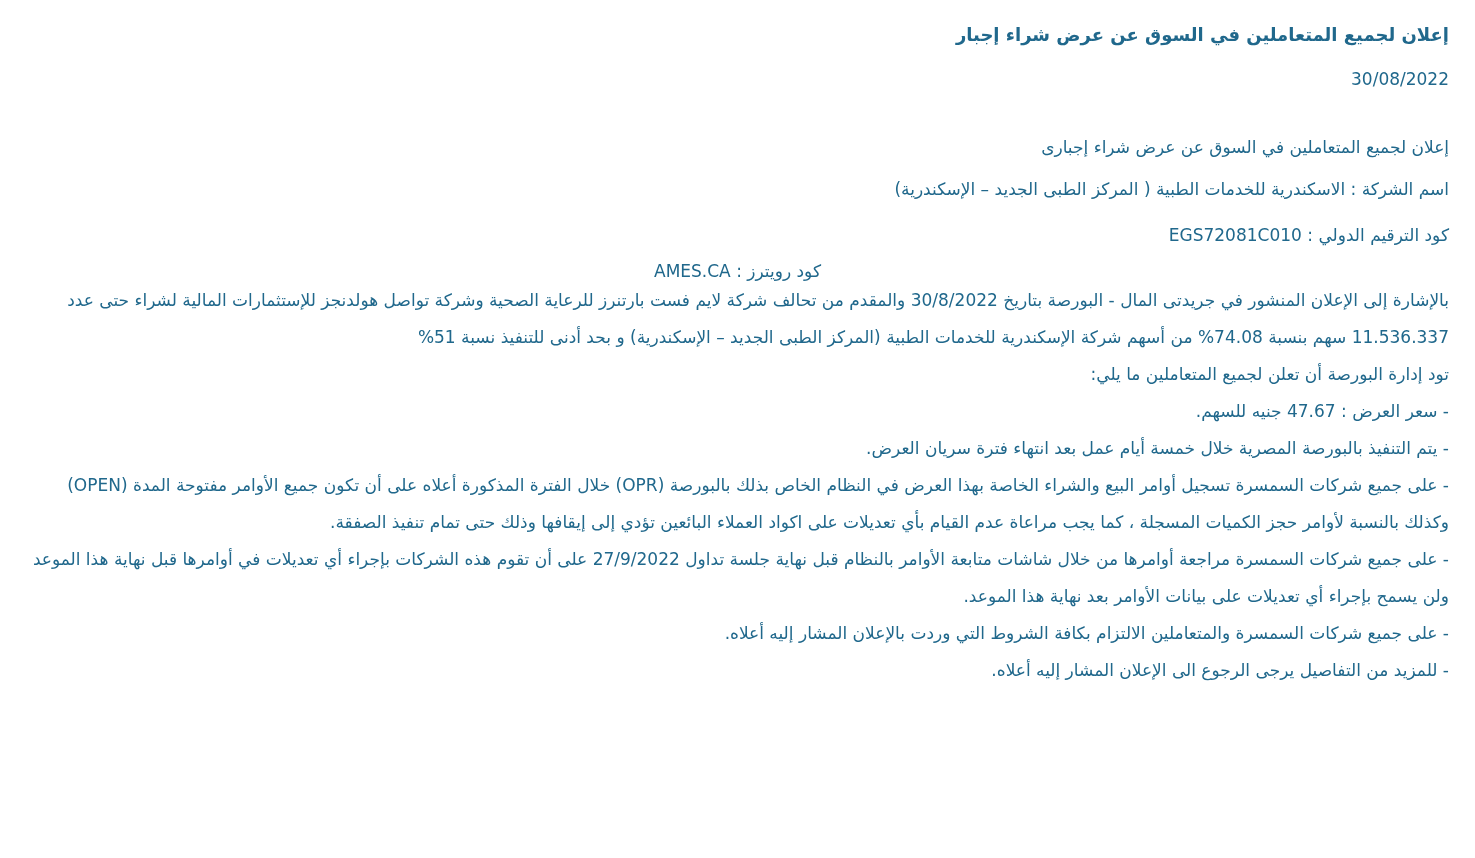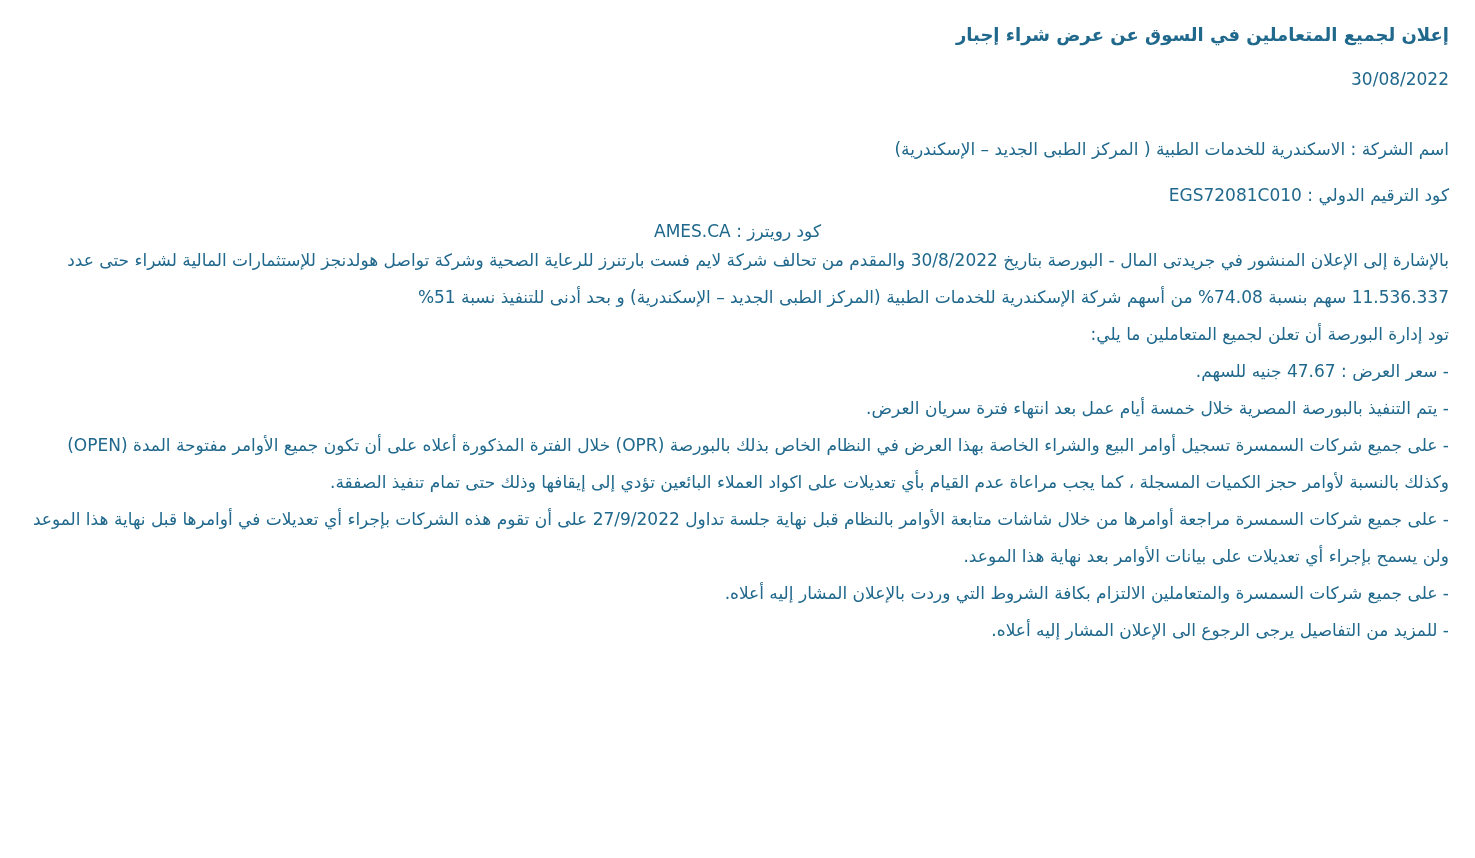--- a/index.html
+++ b/index.html
@@ -29,21 +29,21 @@
   }
   .date-line {
     margin-top: 22px;
     line-height: 22px;
   }
   .subtitle {
     margin-top: 46px;
     line-height: 22px;
   }
   .company-name {
-    margin-top: 48px;
+    margin-top: 20px;
     line-height: 22px;
   }
   .isin-line {
     margin-top: 24px;
     line-height: 22px;
   }
   .reuters-line {
     margin-top: 14px;
     line-height: 22px;
     text-align: center;
@@ -58,20 +58,21 @@
 </style>
 </head>
 <body>
 
 <div class="page" style="color: rgb(32, 104, 140);">
 
   <h1 class="title">إعلان لجميع المتعاملين في السوق عن عرض شراء إجبار</h1>
 
   <div class="date-line">30/08/2022</div>
 
+  <div class="subtitle">إعلان لجميع المتعاملين في السوق عن عرض شراء إجبارى</div>
 
   <div class="company-name">اسم الشركة : الاسكندرية للخدمات الطبية ( المركز الطبى الجديد – الإسكندرية)</div>
 
   <div class="isin-line">كود الترقيم الدولي : EGS72081C010</div>
 
   <div class="reuters-line">كود رويترز : AMES.CA</div>
 
   <div class="body-text">
     <p>بالإشارة إلى الإعلان المنشور في جريدتى المال - البورصة بتاريخ 30/8/2022 والمقدم من تحالف شركة لايم فست بارتنرز للرعاية الصحية وشركة تواصل هولدنجز للإستثمارات المالية لشراء حتى عدد 11.536.337 سهم بنسبة 74.08% من أسهم شركة الإسكندرية للخدمات الطبية (المركز الطبى الجديد – الإسكندرية) و بحد أدنى للتنفيذ نسبة 51%</p>
 

